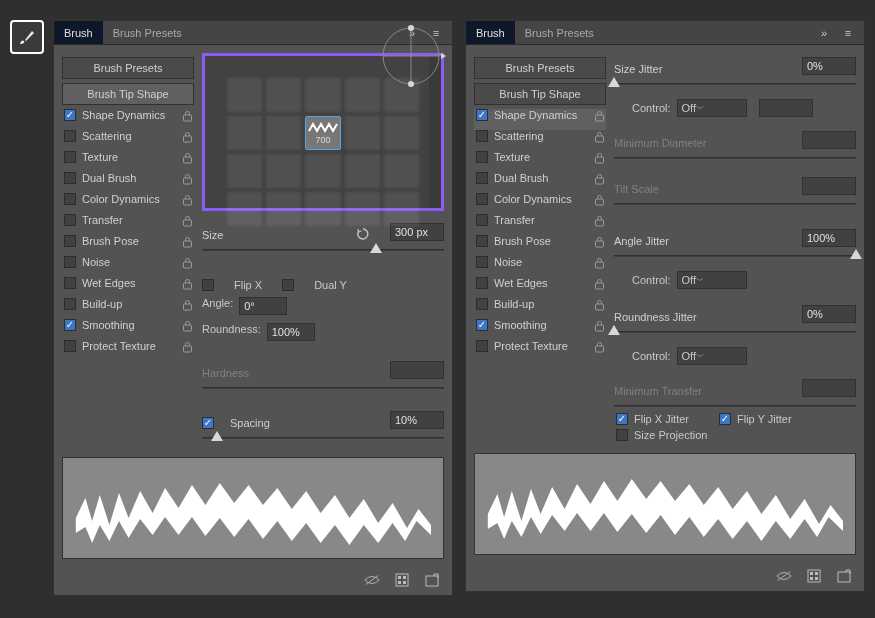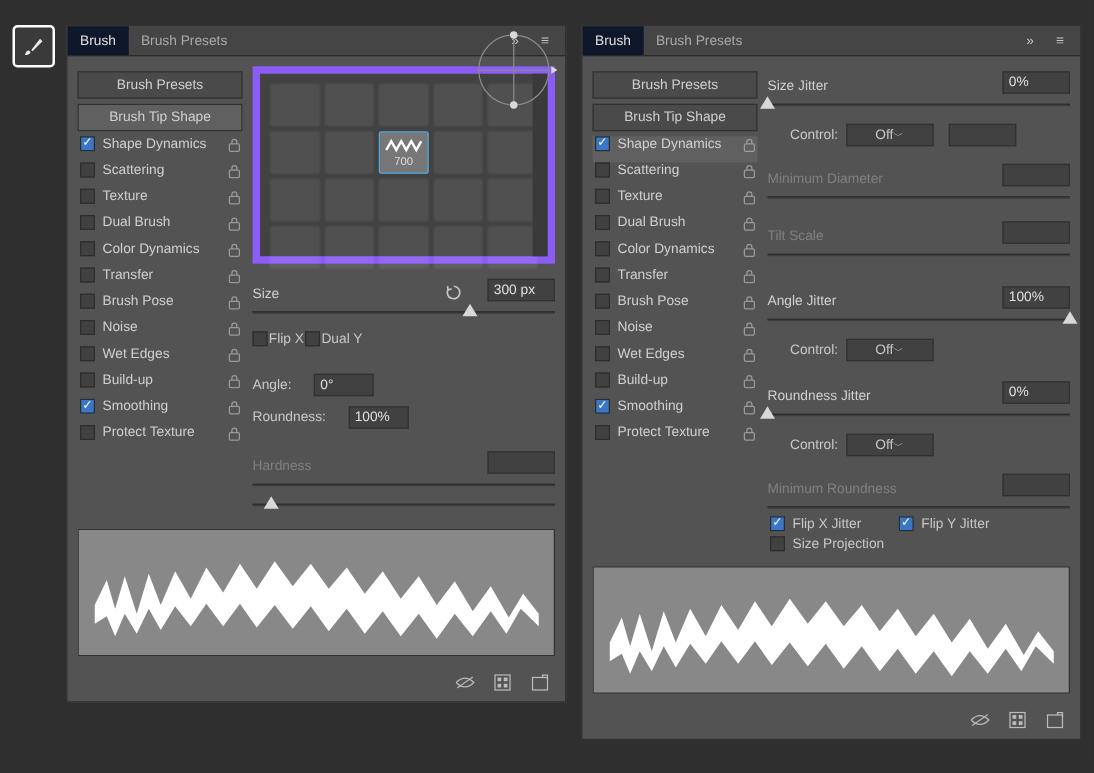--- a/index.html
+++ b/index.html
@@ -17,43 +17,43 @@
 .sidecol{width:132px;flex-shrink:0}
 .btnbox{height:22px;border:1px solid #313131;background:#4a4a4a;display:flex;align-items:center;justify-content:center;margin:4px 0;color:#d0d0d0;cursor:pointer}
 .btnbox.active{background:#606060}
 .optrow{height:21px;display:flex;align-items:flex-start;gap:6px;padding-left:2px}
 .chk{width:12px;height:12px;border:1px solid #2d2d2d;background:#414141;display:flex;align-items:center;justify-content:center;flex-shrink:0;cursor:pointer}
 .chk.on{background:#3b77c4}
 .chk.on::after{content:"✓";font-size:10px;color:#fff;line-height:1}
 .optrow .lbl{flex:1;color:#d0d0d0}
 .lock{width:14px;height:14px;display:flex;align-items:center;justify-content:center;flex-shrink:0;color:#888}
 .maincol{flex:1;min-width:0}
-.thumbs{height:158px;background:#424242;border:6px solid #8b5cf6;position:relative;padding:8px;display:grid;grid-template-columns:repeat(5,1fr);grid-auto-rows:34px;gap:4px}
+.thumbs{height:158px;background:#424242;border:3px solid #8b5cf6;position:relative;padding:22px;display:grid;grid-template-columns:repeat(5,1fr);grid-auto-rows:34px;gap:4px}
 .thumbs::after{content:"";position:absolute;right:0;top:0;bottom:0;width:12px;background:#3a3a3a}
 .thumbs .sb-thumb{position:absolute;right:2px;bottom:6px;width:8px;height:30px;background:#5c5c5c;border-radius:3px}
 .th{background:rgba(255,255,255,0.08);border-radius:2px;filter:blur(1px)}
 .th.sel{border:1px solid #51a8e8;background:#777;filter:none;display:flex;flex-direction:column;align-items:center;justify-content:flex-start;overflow:hidden}
 .th.sel .zig{width:30px;height:14px;margin-top:3px}
 .th.sel .num{font-size:9px;color:#ddd;margin-top:1px}
 .zigpath{stroke:#fff;stroke-width:2;fill:none}
 .field-row{display:flex;align-items:flex-end;height:22px;gap:16px;margin-top:8px}
 .field-row .fl{color:#d0d0d0}
 .field-row .fl.dim{color:#808080}
 .field-row .sp{flex:1}
 .numbox{width:54px;height:18px;border:1px solid #313131;background:#414141;display:flex;align-items:center;justify-content:flex-start;padding:0 4px;color:#e0e0e0}
 .numbox.dim{color:#777}
 .slider{height:14px;position:relative;margin-top:2px}
 .slider .track{position:absolute;left:0;right:0;top:6px;height:2px;background:#3e3e3e;border-top:1px solid #2e2e2e}
 .slider .handle{position:absolute;top:0;width:0;height:0;border-left:6px solid transparent;border-right:6px solid transparent;border-bottom:10px solid #d8d8d8;transform:translateX(-6px)}
-.flip-row{display:flex;align-items:flex-start;gap:1px;height:26px}
+.flip-row{display:flex;align-items:flex-end;gap:20px;height:26px}
 .angle-left{position:absolute;left:0;top:0;width:142px}
-.angle-left .r{display:flex;align-items:center;height:22px;gap:18px;margin-bottom:4px}
+.angle-left .r{display:flex;align-items:flex-start;height:22px;gap:6px;margin-bottom:4px}
 .angle-dial{position:absolute;right:6px;top:0;width:70px;height:70px}
 .ctrl-row{display:flex;align-items:center;height:22px;gap:6px;margin-top:6px;padding-left:18px}
-.select{height:18px;border:1px solid #313131;background:#414141;display:flex;align-items:center;justify-content:center;padding:0 4px;width:70px;color:#e0e0e0;cursor:pointer}
+.select{height:18px;border:1px solid #313131;background:#414141;display:flex;align-items:center;justify-content:flex-start;padding:0 4px;width:70px;color:#e0e0e0;cursor:pointer}
 .select .car{font-size:8px;color:#bbb}
 .jitter-flip{display:flex;gap:30px;margin-top:0;padding-left:2px}
 .jitter-flip .jg{display:flex;align-items:center;gap:6px}
 .preview{margin:12px 8px 6px 8px;height:102px;background:#888;border:1px solid #323232;display:flex;align-items:center;justify-content:center;overflow:hidden}
 .stroke-svg{width:96%;height:90%}
 .footer{height:30px;display:flex;align-items:center;justify-content:flex-end;gap:14px;padding:0 12px;color:#c0c0c0}
 .ic{width:16px;height:16px;display:flex;align-items:center;justify-content:center;cursor:pointer}
 .reset-ic{width:14px;height:14px;display:inline-flex;align-items:center;justify-content:center;margin-right:4px;cursor:pointer}
 </style>
 </head>
@@ -280,20 +280,26 @@
 
       <div class="field-row">
           <span class="fl dim">Hardness</span>
           <span class="sp"></span>
           <div class="numbox dim"></div>
         </div>
       <div class="slider">
           <div class="track"></div>
         </div>
 
+      <div class="field-row" style="margin-top:12px">
+        <span class="chk on"></span>
+        <span class="fl">Spacing</span>
+        <span class="sp"></span>
+        <div class="numbox">10%</div>
+      </div>
       <div class="slider">
           <div class="track"></div>
           <div class="handle" style="left:6%"></div>
         </div>
     </div>
   </div>
 
   <div class="preview">
     <svg class="stroke-svg" viewBox="0 0 380 90" preserveAspectRatio="none">
         <path d="M5 55 L15 35 L22 58 L30 32 L40 62 L50 30 L60 55 L72 28 L85 50 L98 25 L112 45 L126 22 L140 42 L155 20 L170 40 L185 22 L200 42 L215 25 L230 46 L245 28 L260 50 L275 32 L290 55 L305 36 L320 60 L335 40 L350 65 L362 46 L375 62 L375 72 L360 58 L348 78 L335 60 L320 80 L305 62 L290 82 L275 62 L260 80 L245 60 L230 78 L215 58 L200 76 L185 56 L170 74 L155 55 L140 73 L126 54 L112 72 L98 54 L85 72 L72 56 L60 75 L50 58 L40 78 L30 62 L22 80 L15 64 L5 70 Z" fill="#fff"></path>
@@ -524,21 +530,21 @@
           <div class="handle" style="left:0%"></div>
         </div>
       <div class="ctrl-row">
           <span class="fl">Control:</span>
           <div class="select">
             <span>Off</span>
             <span class="car">﹀</span>
           </div>
         </div>
       <div class="field-row">
-          <span class="fl dim">Minimum Roundness</span>
+          <span class="fl dim">Minimum Transfer</span>
           <span class="sp"></span>
           <div class="numbox dim"></div>
         </div>
       <div class="slider">
           <div class="track"></div>
         </div>
 
       <div class="jitter-flip">
         <div class="jg">
             <span class="chk on"></span>

